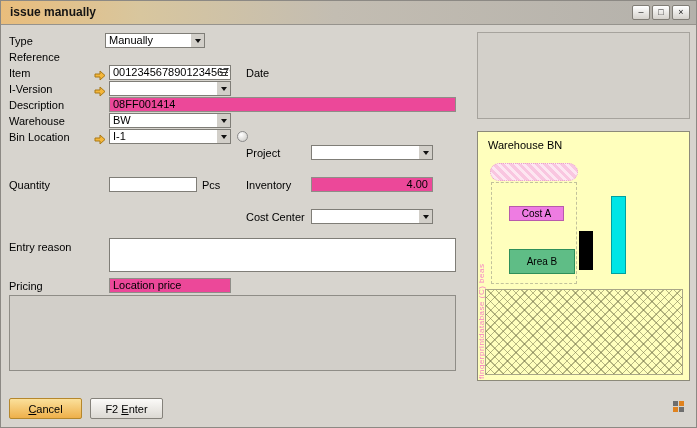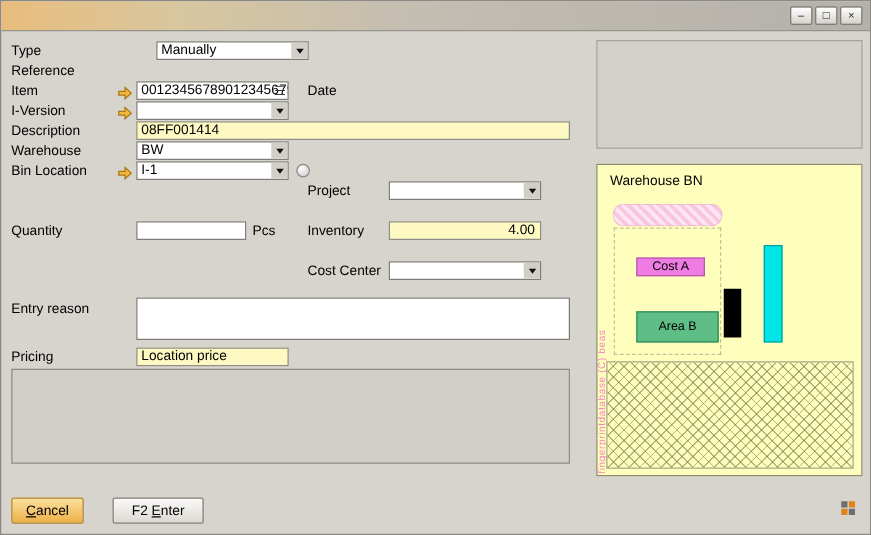--- a/index.html
+++ b/index.html
@@ -9,21 +9,21 @@
     background:linear-gradient(to right,#e9bd7c,#d8c69e 20%,#c3bdb2 48%,#b4b1ab 100%);
     border-bottom:1px solid #96938d;}
   .title{position:absolute;left:9px;top:4px;font-size:12px;font-weight:bold;color:#141414;}
   .winbtns{position:absolute;right:6px;top:4px;display:flex;gap:2px;}
   .wbtn{width:18px;height:15px;background:linear-gradient(#ffffff,#d5d2cc);border:1px solid #807d76;
     border-radius:2px;display:flex;align-items:center;justify-content:center;font-size:9px;line-height:1;color:#222;}
   .lbl{position:absolute;font-size:11px;line-height:13px;color:#000;white-space:nowrap;}
   .fld{position:absolute;height:15px;background:#fff;border:1px solid #7f7d77;font-size:11px;line-height:13px;
     padding:0 3px;color:#000;white-space:nowrap;overflow:hidden;}
   .hasdd{padding-right:15px;}
-  .ro{background:#fef9c3;border-color:#8f8d87;}
+  .ro{background:#ec4899;border-color:#8f8d87;}
   .num{text-align:right;padding-right:4px;}
   .dd{position:absolute;top:0;right:0;width:13px;height:100%;background:#d2cfc9;display:flex;align-items:center;justify-content:center;}
   .dd i{display:block;width:0;height:0;border-left:3.5px solid transparent;border-right:3.5px solid transparent;border-top:4px solid #111;}
   .linkarrow{position:absolute;width:12px;height:11px;}
   .listicon{position:absolute;right:2px;top:3px;width:8px;height:7px;
     background:repeating-linear-gradient(to bottom,#3a3a3a 0 1px,transparent 1px 3px);}
   .circ{position:absolute;left:236px;top:130px;width:11px;height:11px;border:1px solid #8a8a8a;border-radius:50%;
     background:radial-gradient(circle at 35% 30%,#ffffff,#c9c7c2);}
   .ta{position:absolute;background:#fff;border:1px solid #7f7d77;}
   .bigbox{position:absolute;left:8px;top:294px;width:447px;height:76px;background:#d2cfc9;border:1px solid #8f8d87;}
@@ -38,33 +38,34 @@
   .areaB{left:31px;top:117px;width:66px;height:25px;background:#5fbd86;border:1px solid #2e8f5a;}
   .blackrect{position:absolute;left:101px;top:99px;width:14px;height:39px;background:#000;}
   .cyanrect{position:absolute;left:133px;top:64px;width:15px;height:78px;background:#00e5e5;border:1px solid #00a0a0;}
   .hatch{position:absolute;left:7px;top:157px;width:198px;height:86px;border:1px solid #a8a687;
     background-image:repeating-linear-gradient(45deg,rgba(110,110,70,.5) 0 1px,transparent 1px 6px),
                      repeating-linear-gradient(-45deg,rgba(110,110,70,.5) 0 1px,transparent 1px 6px);}
   .watermark{position:absolute;left:-1px;top:85px;height:162px;writing-mode:vertical-rl;transform:rotate(180deg);
     font-size:8px;letter-spacing:.5px;color:#f57fc3;white-space:nowrap;overflow:hidden;}
   .btn{position:absolute;height:21px;border-radius:2px;font-size:11px;color:#000;
     display:flex;align-items:center;justify-content:center;}
-  .btn-gold{left:8px;top:397px;width:58px;background:linear-gradient(#fbe09b,#eeb04a);border:1px solid #b5872c;}
+  .btn-gold{left:8px;top:397px;width:73px;background:linear-gradient(#fbe09b,#eeb04a);border:1px solid #b5872c;}
   .btn-gray{left:89px;top:397px;width:73px;background:linear-gradient(#fbfaf8,#dcd9d3);border:1px solid #85827b;}
   .key{text-decoration:underline;}
   .grip{position:absolute;left:672px;top:400px;width:13px;height:13px;display:grid;
     grid-template-columns:5px 5px;grid-template-rows:5px 5px;gap:1px;}
   .grip span{display:block;}
 </style>
 </head>
 <body>
 
 <div class="window">
 
   <div class="titlebar">
+    <span class="title">issue manually</span>
     <span class="winbtns">
       <span class="wbtn">–</span>
       <span class="wbtn">□</span>
       <span class="wbtn">×</span>
     </span>
   </div>
 
   <span class="lbl" style="left:8px;top:34px">Type</span>
   <span class="lbl" style="left:8px;top:50px">Reference</span>
   <span class="lbl" style="left:8px;top:66px">Item</span>
@@ -90,21 +91,21 @@
     <svg width="12" height="11" viewBox="0 0 12 11">
         <path d="M1 4h5V1l5 4.5L6 10V7H1z" fill="#f5b73a" stroke="#a87817" stroke-width="1"></path>
       </svg>
   </span>
   <span class="linkarrow" style="left:93px;top:130px">
     <svg width="12" height="11" viewBox="0 0 12 11">
         <path d="M1 4h5V1l5 4.5L6 10V7H1z" fill="#f5b73a" stroke="#a87817" stroke-width="1"></path>
       </svg>
   </span>
 
-  <div class="fld hasdd" style="left:124px;top:32px;width:122px">
+  <div class="fld hasdd" style="left:104px;top:32px;width:100px">
     <span>Manually</span>
     <span class="dd">
         <i></i>
       </span>
   </div>
 
 
   <div class="fld" style="left:108px;top:64px;width:122px;padding-right:12px">
     <span>001234567890123456790</span>
     <span class="listicon"></span>

